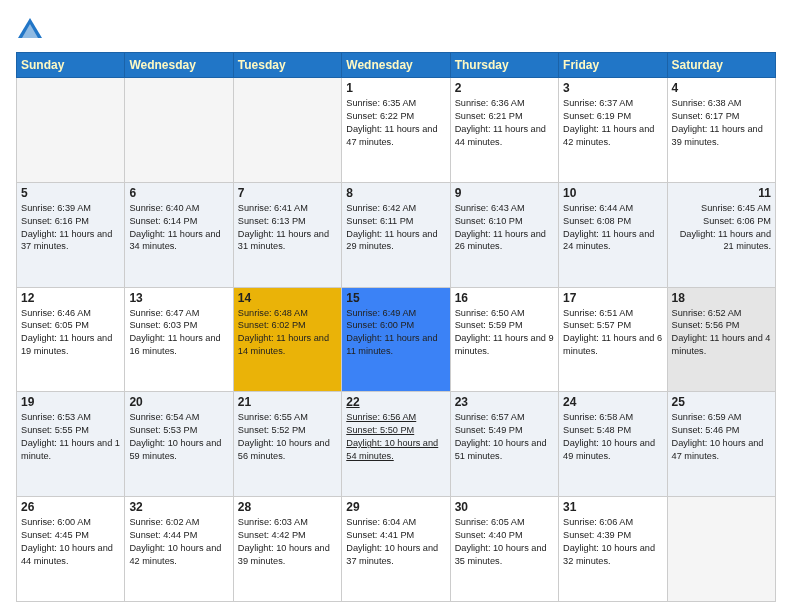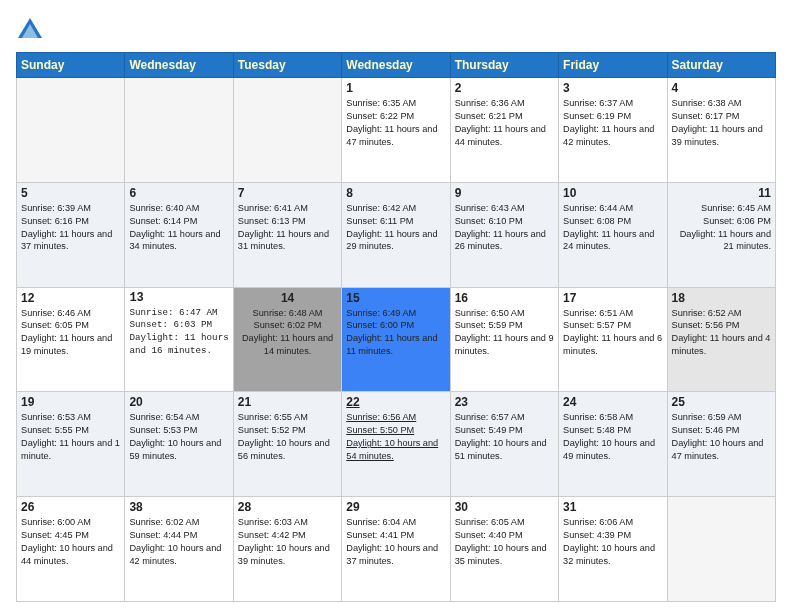--- a/index.html
+++ b/index.html
@@ -222,27 +222,27 @@
 Daylight: 11 hours and 21 minutes.</div>
           </td>
         </tr>
         <tr>
           <td style="background: rgb(255, 255, 255);">
             <span class="day-num">12</span>
             <div class="day-info">Sunrise: 6:46 AM
 Sunset: 6:05 PM
 Daylight: 11 hours and 19 minutes.</div>
           </td>
-          <td style="background: rgb(255, 255, 255); font-family: Liberation Mono, monospace;">
+          <td style="background: rgb(255, 255, 255);">
             <span class="day-num">13</span>
             <div class="day-info">Sunrise: 6:47 AM
 Sunset: 6:03 PM
 Daylight: 11 hours and 16 minutes.</div>
           </td>
-          <td style="background: #a3a3a3; text-align: center;">
+          <td style="background: #eab308;">
             <span class="day-num">14</span>
             <div class="day-info">Sunrise: 6:48 AM
 Sunset: 6:02 PM
 Daylight: 11 hours and 14 minutes.</div>
           </td>
           <td style="background: #3b82f6;">
             <span class="day-num">15</span>
             <div class="day-info">Sunrise: 6:49 AM
 Sunset: 6:00 PM
 Daylight: 11 hours and 11 minutes.</div>
@@ -311,21 +311,21 @@
           </td>
         </tr>
         <tr>
           <td style="background: rgb(255, 255, 255);">
             <span class="day-num">26</span>
             <div class="day-info">Sunrise: 6:00 AM
 Sunset: 4:45 PM
 Daylight: 10 hours and 44 minutes.</div>
           </td>
           <td style="background: rgb(255, 255, 255);">
-            <span class="day-num">38</span>
+            <span class="day-num">32</span>
             <div class="day-info">Sunrise: 6:02 AM
 Sunset: 4:44 PM
 Daylight: 10 hours and 42 minutes.</div>
           </td>
           <td style="background: rgb(255, 255, 255); margin-left: 25px;">
             <span class="day-num">28</span>
             <div class="day-info">Sunrise: 6:03 AM
 Sunset: 4:42 PM
 Daylight: 10 hours and 39 minutes.</div>
           </td>

